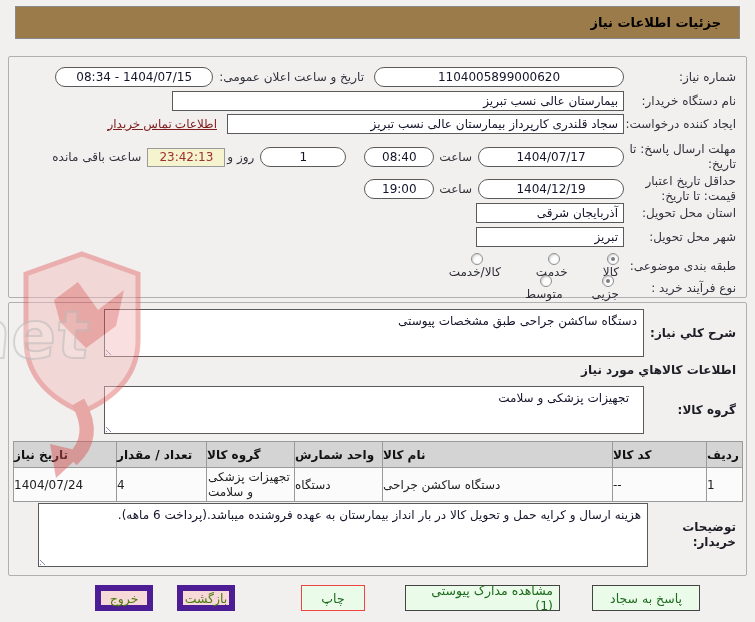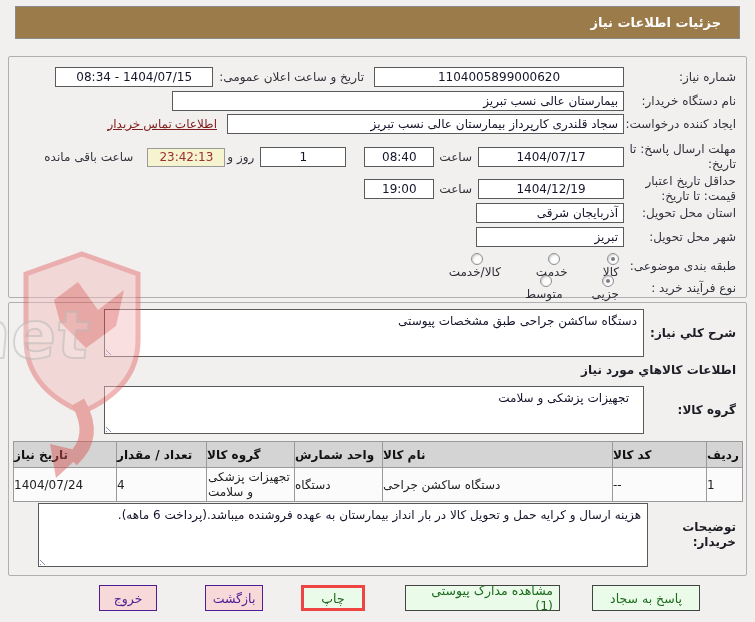--- a/index.html
+++ b/index.html
@@ -7,37 +7,37 @@
   .screen {
     position:relative; width:755px; height:622px; margin:0 auto;
     background:#f1f0ee; overflow:hidden; direction:rtl;
     font-family:"DejaVu Sans", sans-serif; font-size:12px; color:#2e2e38;
   }
   
   .titlebar {
     position:absolute; top:6px; left:15px; width:725px; height:33px;
     background:#9b7b49; border:1px solid #8a8a8a;
     display:flex; align-items:center; justify-content:flex-start;
-    padding-right:18px; font-size:13px; font-weight:bold; color:#ffffff;
+    padding-right:18px; font-size:13px; font-weight:bold; color:#000000;
   }
   
   .fs { position:absolute; left:8px; width:739px; border:1px solid #b0b0b0; border-radius:2px; }
   .fs1 { top:56px; height:242px; }
   .fs2 { top:302px; height:274px; }
   .row { position:absolute; right:10px; left:10px; display:flex; align-items:center; }
   .lbl { display:inline-block; color:#33333d; }
   .wlab { width:112px; flex:0 0 112px; }
   .lbl2 { line-height:1.25; font-size:12px; }
   .b { font-weight:bold; color:#1d1d26; }
   .inp {
     background:#fff; border:1px solid #5a5a5a; height:20px;
     display:flex; align-items:center; padding:0 5px; color:#14142a;
     overflow:hidden; white-space:nowrap;
   }
-  .center { justify-content:center; }
+  .center { justify-content:center;border-radius:10px; }
   .link { color:#7f1d1d; text-decoration:underline; cursor:pointer; margin-right:10px;font-family:Liberation Serif, serif; }
   .count {
     background:#f6f3cf; border:1px solid #9a9a9a; height:19px; width:78px;
     display:flex; align-items:center; justify-content:center; color:#9c3030;
   }
   .radio {
     width:12px; height:12px; border-radius:50%; background:#fdfdfd;
     border:1px solid #8e8e8e; display:inline-block; position:relative;
     box-shadow:inset 1px 1px 2px rgba(0,0,0,.18); flex:0 0 12px;
   }
@@ -63,23 +63,23 @@
   table.goods { border-collapse:collapse; width:100%; background:#fbfbfb; font-size:12px; }
   table.goods th, table.goods td { border:1px solid #9a9a9a; text-align:left; vertical-align:middle; }
   table.goods th { background:#d4d4d4; color:#111; font-weight:bold; height:26px; }
   table.goods td { height:34px; color:#222; }
   
   .btnbar { position:absolute; top:585px; right:55px; display:flex; align-items:center; }
   .btn {
     height:26px; display:flex; align-items:center; justify-content:center;
     font-size:12.5px; cursor:pointer; padding:0 6px;
   }
-  .btn-pink { background:#f8d9d9; border:1px solid #4c1d95; color:#4c1d95;margin-left:24px; }
+  .btn-pink { background:#f8d9d9; border:6px solid #4c1d95; color:#4d7c0f; }
   .btn-green { background:#eafbea; border:1px solid #444; color:#1c6b1c; }
-  .btn-green.gborder { border:3px solid #ef4444; }
+  .btn-green.gborder { border:1px solid #ef4444;margin-left:28px; }
   
   .wm { position:absolute; inset:0; pointer-events:none; z-index:5; }
 </style>
 </head>
 <body>
 
 <div class="screen">
 
   <div class="titlebar">
     <span>جزئیات اطلاعات نیاز</span>
@@ -106,21 +106,21 @@
     </div>
 
     <div class="row" style="top:82px;height:36px">
       <span class="lbl lbl2" style="width:112px;flex:0 0 112px">مهلت ارسال پاسخ: تا تاریخ:</span>
       <div class="inp center" style="width:146px">1404/07/17</div>
       <span class="lbl" style="margin-right:6px">ساعت</span>
       <div class="inp center" style="width:70px;margin-right:5px">08:40</div>
       <div class="inp center" style="width:86px;margin-right:18px">1</div>
       <span class="lbl" style="margin-right:6px">روز و</span>
       <div class="count" style="margin-right:2px">23:42:13</div>
-      <span class="lbl" style="margin-right:14px">ساعت باقی مانده</span>
+      <span class="lbl" style="margin-right:6px">ساعت باقی مانده</span>
     </div>
 
     <div class="row" style="top:114px;height:36px">
       <span class="lbl lbl2" style="width:112px;flex:0 0 112px">حداقل تاریخ اعتبار قیمت: تا تاریخ:</span>
       <div class="inp center" style="width:146px">1404/12/19</div>
       <span class="lbl" style="margin-right:6px">ساعت</span>
       <div class="inp center" style="width:70px;margin-right:5px">19:00</div>
     </div>
 
     <div class="row" style="top:146px">

